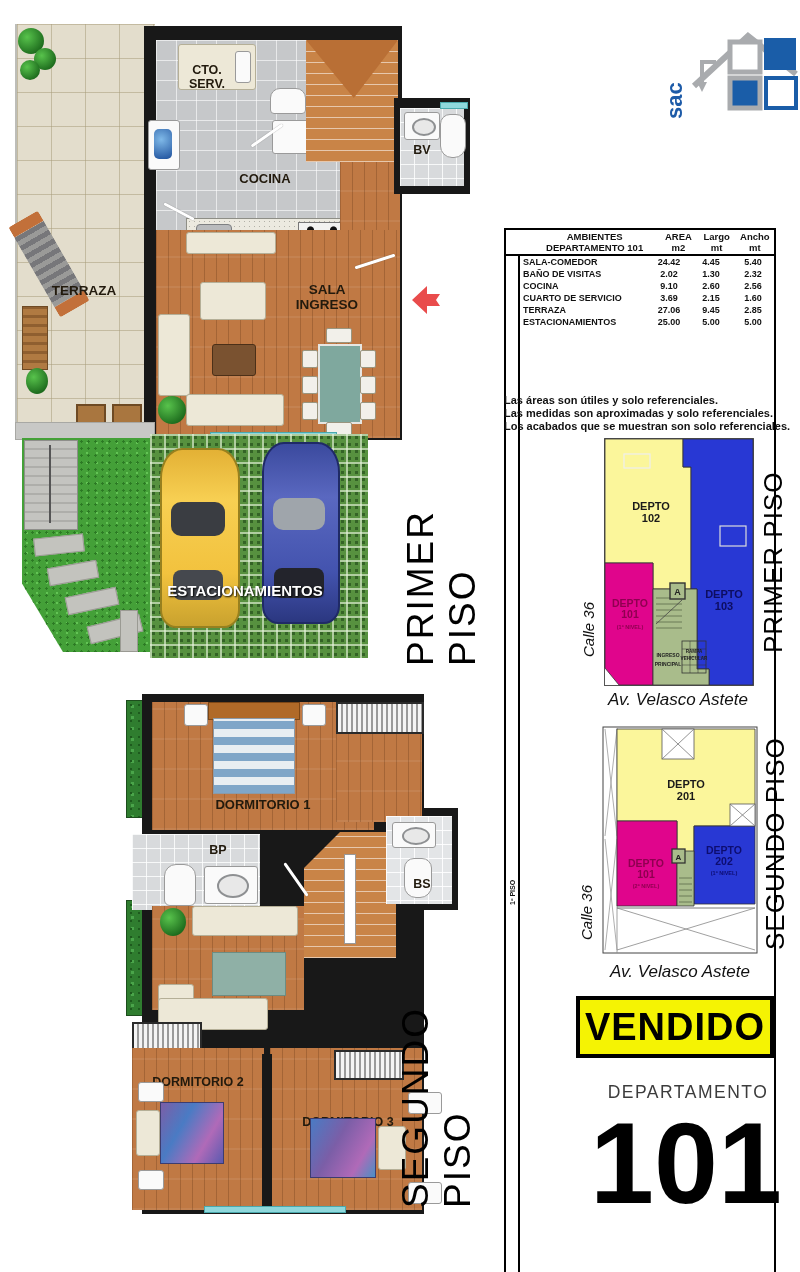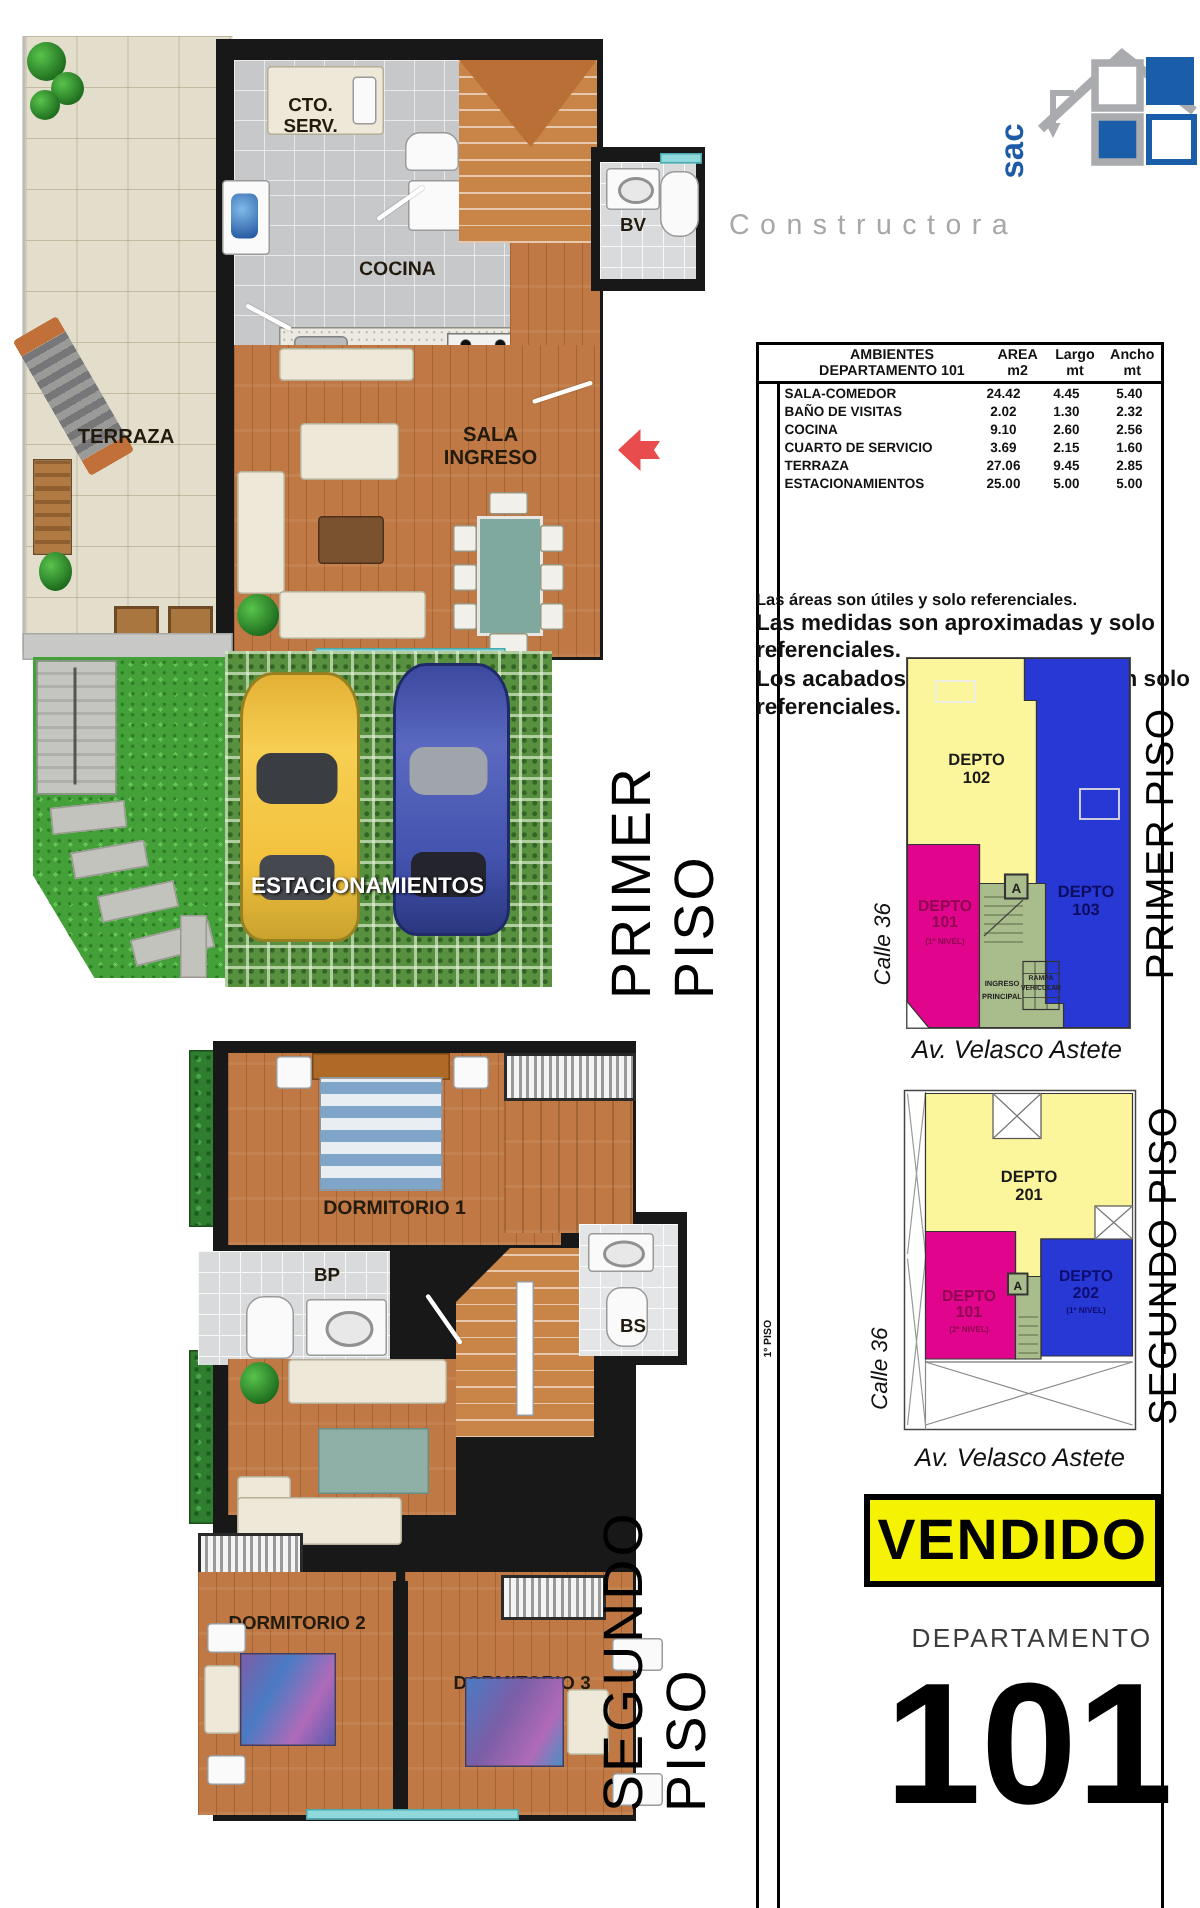--- a/index.html
+++ b/index.html
@@ -33,21 +33,21 @@
   .h-title{width:142px;padding-left:24px;}
   .h-col{width:42px;}
   .t-group{display:flex;}
   .t-group.first{border-bottom:2px solid #000;}
   .g-label{width:15px;border-right:2px solid #000;display:flex;align-items:center;justify-content:center;font-size:7px;}
   .g-rows{flex:1;}
   .t-row{display:flex;height:12px;align-items:center;font-size:9px;white-space:nowrap;}
   .c-name{width:125px;padding-left:3px;text-align:left;}
   .c-num{width:42px;text-align:center;}
   .note1{font-size:11px;font-weight:bold;line-height:1.15;}
-  .note2{font-size:15px;font-weight:bold;line-height:1.25;}
+  .note2{font-size:11px;font-weight:bold;line-height:1.25;}
   .caption{font-style:italic;font-size:17px;text-align:center;color:#111;}
   .street{font-style:italic;font-size:15px;color:#111;}
   .side-big{font-size:37px;letter-spacing:2px;color:#000;}
   .side-small{font-size:26px;letter-spacing:1px;color:#000;}
   .vendido{background:#F5F303;border:4px solid #000;display:flex;align-items:center;justify-content:center;
            font-size:38px;font-weight:bold;letter-spacing:1px;color:#000;}
   .dept-label{font-size:17.5px;letter-spacing:1.5px;color:#3c3c3c;text-align:center;}
   .dept-number{font-size:115px;font-weight:bold;color:#000;text-align:center;line-height:1;}
   .brand{font-size:66px;color:#1D5BA8;line-height:1;letter-spacing:-1px;}
   .brand-suffix{font-size:22px;font-weight:bold;color:#1D5BA8;}
@@ -235,21 +235,20 @@
     <div class="abs vtext brand-suffix" style="left:184px;top:42px;height:66px;">sac</div>
     <svg class="abs" style="left:208px;top:0px;" width="114" height="114" viewBox="0 0 114 114">
       <polyline points="8,60 62,10 110,48" fill="none" stroke="#A9ABAE" stroke-width="6"></polyline>
       <polyline points="30,36 16,36 16,58" fill="none" stroke="#A9ABAE" stroke-width="4"></polyline>
       <polygon points="11,56 21,56 16,66" fill="#A9ABAE"></polygon>
       <rect x="44" y="16" width="30" height="30" fill="#ffffff" stroke="#A9ABAE" stroke-width="5"></rect>
       <rect x="78" y="12" width="32" height="32" fill="#1A5DA8"></rect>
       <rect x="44" y="52" width="30" height="30" fill="#1A5DA8" stroke="#A9ABAE" stroke-width="5"></rect>
       <rect x="80" y="52" width="30" height="30" fill="#ffffff" stroke="#1A5DA8" stroke-width="4"></rect>
     </svg>
-    <div class="abs tagline" style="left:8px;top:114px;width:312px;">Constructora</div>
   </div>
 
   <div class="abs areas-table" style="left:504px;top:228px;width:268px;">
     <div class="t-head">
       <div class="h-title">
         <span style="display:block;">AMBIENTES</span>
         <span style="display:block;">DEPARTAMENTO 101</span>
       </div>
       <div class="h-col">
         <span style="display:block;">AREA</span>

